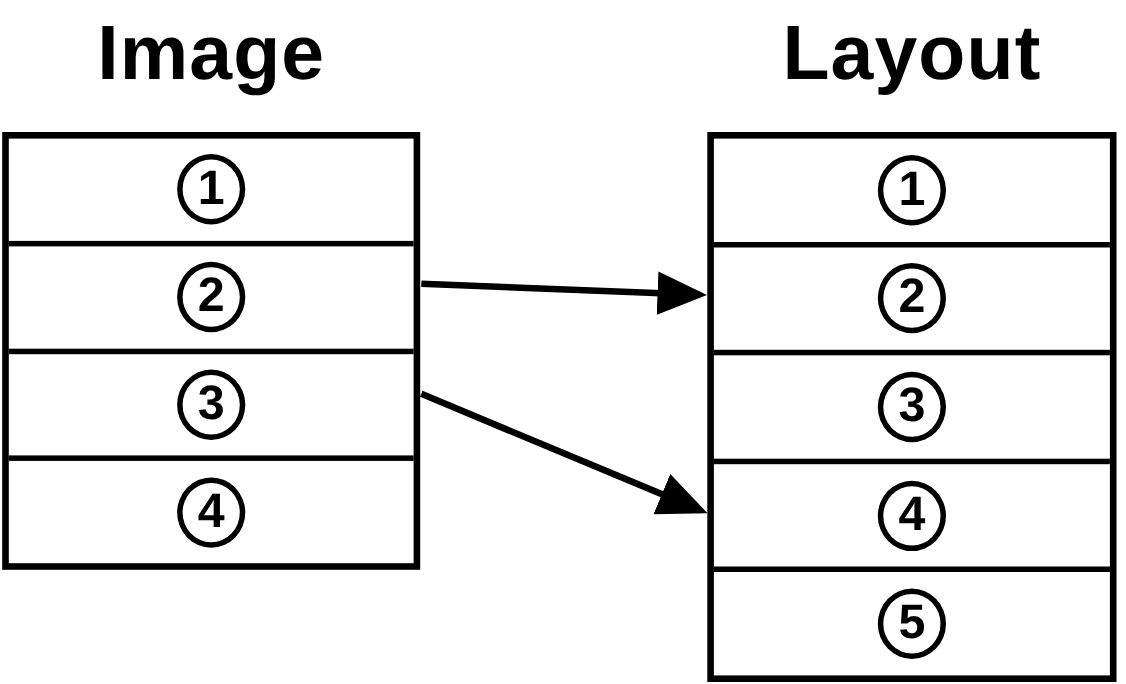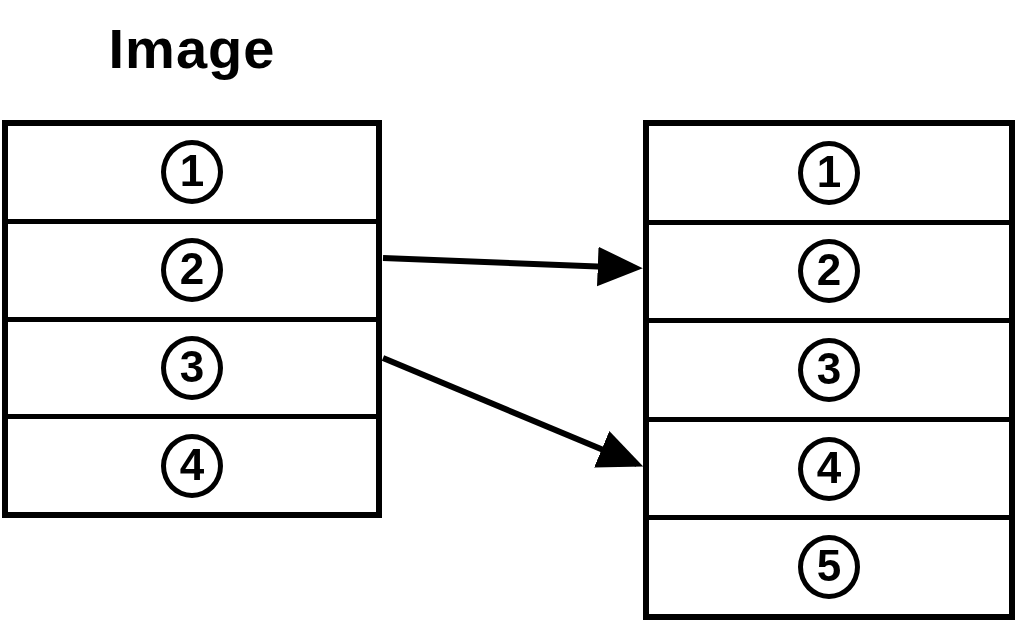--- a/index.html
+++ b/index.html
@@ -15,21 +15,21 @@
     background: #ffffff;
     overflow: hidden;
   }
   .col-title {
     position: absolute;
     top: 0;
     height: 96px;
     display: flex;
     align-items: center;
     justify-content: center;
-    font-size: 56px;
+    font-size: 70px;
     font-weight: 600;
     letter-spacing: 1px;
     color: #000000;
     user-select: none;
   }
   .col-title.left  { left: 2px;   width: 380px; }
   .col-title.right { left: 643px; width: 372px; }
 
   .stack-box {
     position: absolute;
@@ -82,20 +82,21 @@
     stroke-width: 6;
   }
   .arrow-overlay .arrowhead-fill { fill: #000000; }
 </style>
 </head>
 <body>
 
 <div class="canvas">
 
   <div class="col-title left">Image</div>
+  <div class="col-title right">Layout</div>
 
   <div class="stack-box left">
     <div class="row">
       <div class="num-circle">
         <span>1</span>
       </div>
     </div>
     <div class="row">
       <div class="num-circle">
         <span>2</span>

